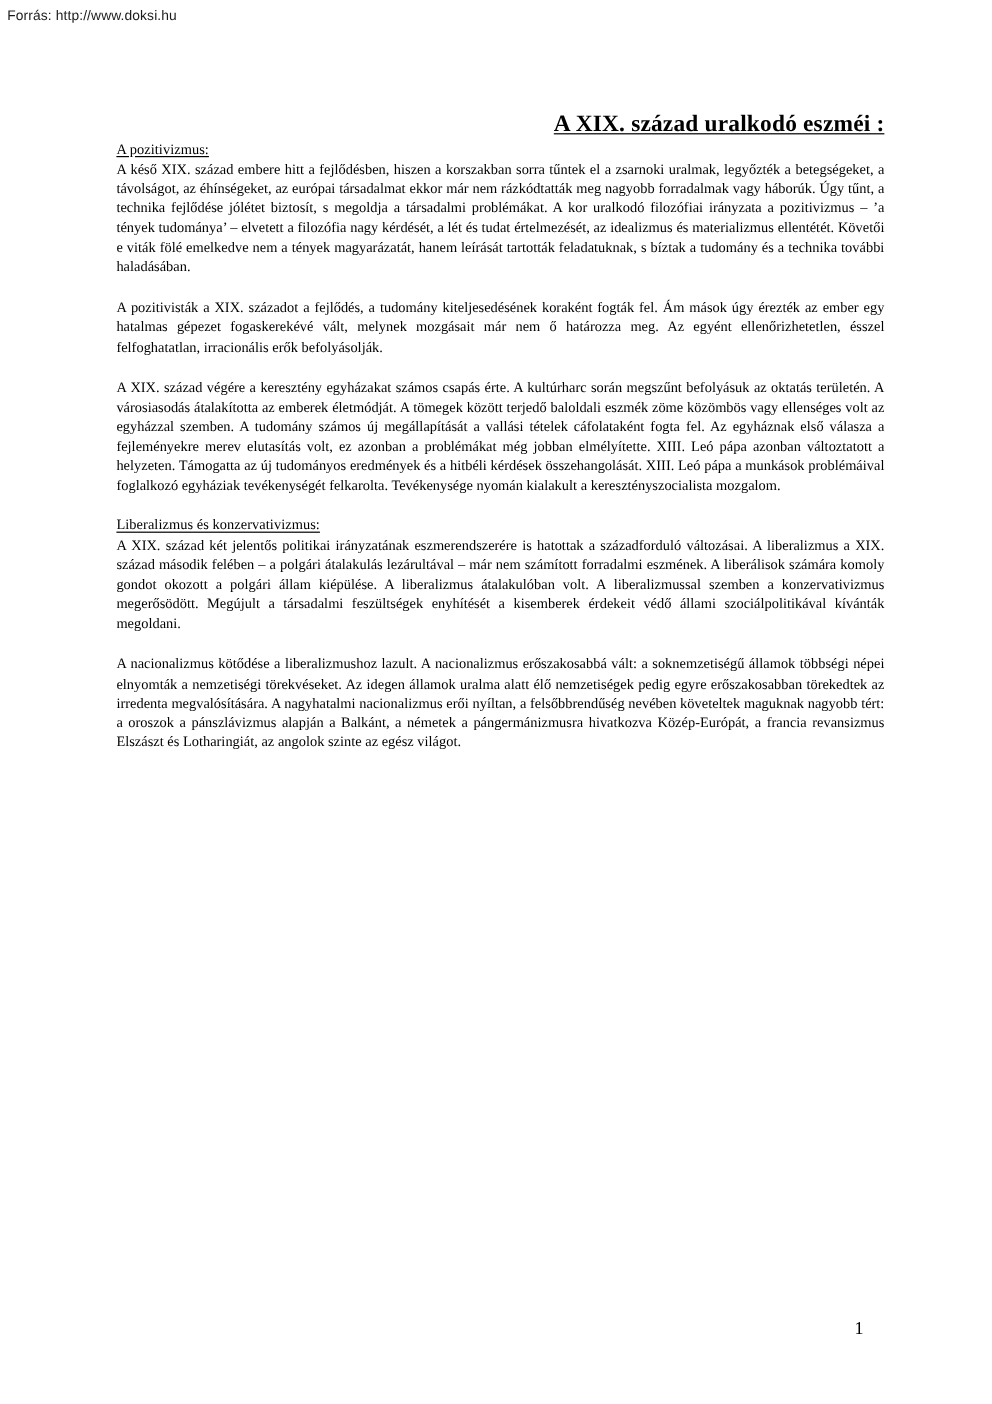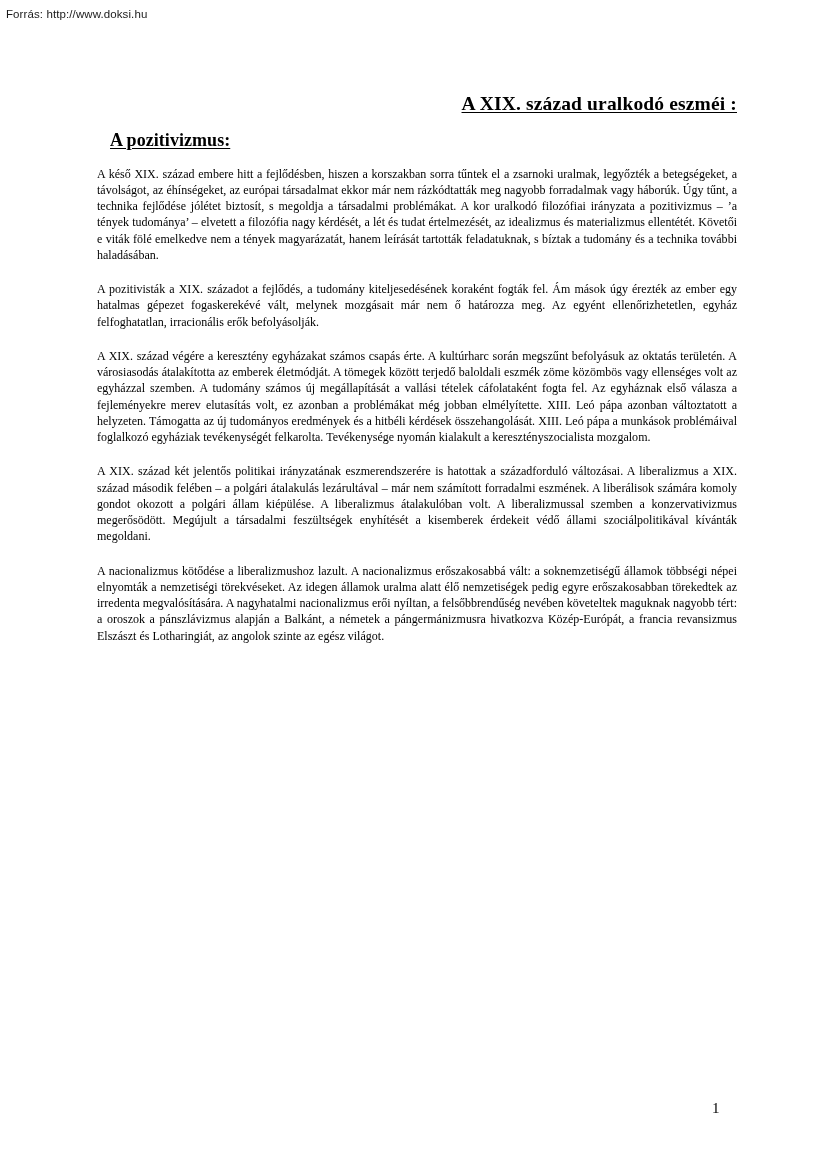--- a/index.html
+++ b/index.html
@@ -49,23 +49,23 @@
     margin: 0 0 1px 0;
     padding: 0;
     line-height: 1.22;
     text-decoration: underline;
     text-underline-offset: 2px;
     letter-spacing: 0.15px;
     text-align: right;
   }
 
   h2.section-title {
-    font-size: 18px;
-    font-weight: bold;
-    margin: 13px;
+    font-size: 12px;
+    font-weight: normal;
+    margin: 0;
     padding: 0;
     line-height: 1.32;
     text-decoration: underline;
     text-underline-offset: 1.5px;
     letter-spacing: 0.05px;
   }
 
   p.body-par {
     font-size: 12px;
     line-height: 1.355;
@@ -107,28 +107,29 @@
   <div class="content">
 
     <h1 class="doc-title">A XIX. század uralkodó eszméi :</h1>
 
     <div class="section">
       <h2 class="section-title">A pozitivizmus:</h2>
       <p class="body-par">A késő XIX. század embere hitt a fejlődésben, hiszen a korszakban sorra tűntek el a zsarnoki uralmak, legyőzték a betegségeket, a távolságot, az éhínségeket, az európai társadalmat ekkor már nem rázkódtatták meg nagyobb forradalmak vagy háborúk. Úgy tűnt, a technika fejlődése jólétet biztosít, s megoldja a társadalmi problémákat. A kor uralkodó filozófiai irányzata a pozitivizmus – ’a tények tudománya’ – elvetett a filozófia nagy kérdését, a lét és tudat értelmezését, az idealizmus és materializmus ellentétét. Követői e viták fölé emelkedve nem a tények magyarázatát, hanem leírását tartották feladatuknak, s bíztak a tudomány és a technika további haladásában.</p>
     </div>
 
     <div class="section">
-      <p class="body-par">A pozitivisták a XIX. századot a fejlődés, a tudomány kiteljesedésének koraként fogták fel. Ám mások úgy érezték az ember egy hatalmas gépezet fogaskerekévé vált, melynek mozgásait már nem ő határozza meg. Az egyént ellenőrizhetetlen, egyház felfoghatatlan, irracionális erők befolyásolják.</p>
+      <p class="body-par">A pozitivisták a XIX. századot a fejlődés, a tudomány kiteljesedésének koraként fogták fel. Ám mások úgy érezték az ember egy hatalmas gépezet fogaskerekévé vált, melynek mozgásait már nem ő határozza meg. Az egyént ellenőrizhetetlen, ésszel felfoghatatlan, irracionális erők befolyásolják.</p>
     </div>
 
     <div class="section">
       <p class="body-par">A XIX. század végére a keresztény egyházakat számos csapás érte. A kultúrharc során megszűnt befolyásuk az oktatás területén. A városiasodás átalakította az emberek életmódját. A tömegek között terjedő baloldali eszmék zöme közömbös vagy ellenséges volt az egyházzal szemben. A tudomány számos új megállapítását a vallási tételek cáfolataként fogta fel. Az egyháznak első válasza a fejleményekre merev elutasítás volt, ez azonban a problémákat még jobban elmélyítette. XIII. Leó pápa azonban változtatott a helyzeten. Támogatta az új tudományos eredmények és a hitbéli kérdések összehangolását. XIII. Leó pápa a munkások problémáival foglalkozó egyháziak tevékenységét felkarolta. Tevékenysége nyomán kialakult a keresztényszocialista mozgalom.</p>
     </div>
 
     <div class="section">
+      <h2 class="section-title">Liberalizmus és konzervativizmus:</h2>
       <p class="body-par">A XIX. század két jelentős politikai irányzatának eszmerendszerére is hatottak a századforduló változásai. A liberalizmus a XIX. század második felében – a polgári átalakulás lezárultával – már nem számított forradalmi eszmének. A liberálisok számára komoly gondot okozott a polgári állam kiépülése. A liberalizmus átalakulóban volt. A liberalizmussal szemben a konzervativizmus megerősödött. Megújult a társadalmi feszültségek enyhítését a kisemberek érdekeit védő állami szociálpolitikával kívánták megoldani.</p>
     </div>
 
     <div class="section">
       <p class="body-par">A nacionalizmus kötődése a liberalizmushoz lazult. A nacionalizmus erőszakosabbá vált: a soknemzetiségű államok többségi népei elnyomták a nemzetiségi törekvéseket. Az idegen államok uralma alatt élő nemzetiségek pedig egyre erőszakosabban törekedtek az irredenta megvalósítására. A nagyhatalmi nacionalizmus erői nyíltan, a felsőbbrendűség nevében követeltek maguknak nagyobb tért: a oroszok a pánszlávizmus alapján a Balkánt, a németek a pángermánizmusra hivatkozva Közép-Európát, a francia revansizmus Elszászt és Lotharingiát, az angolok szinte az egész világot.</p>
     </div>
 
   </div>
 
   <div class="page-number">1</div>

